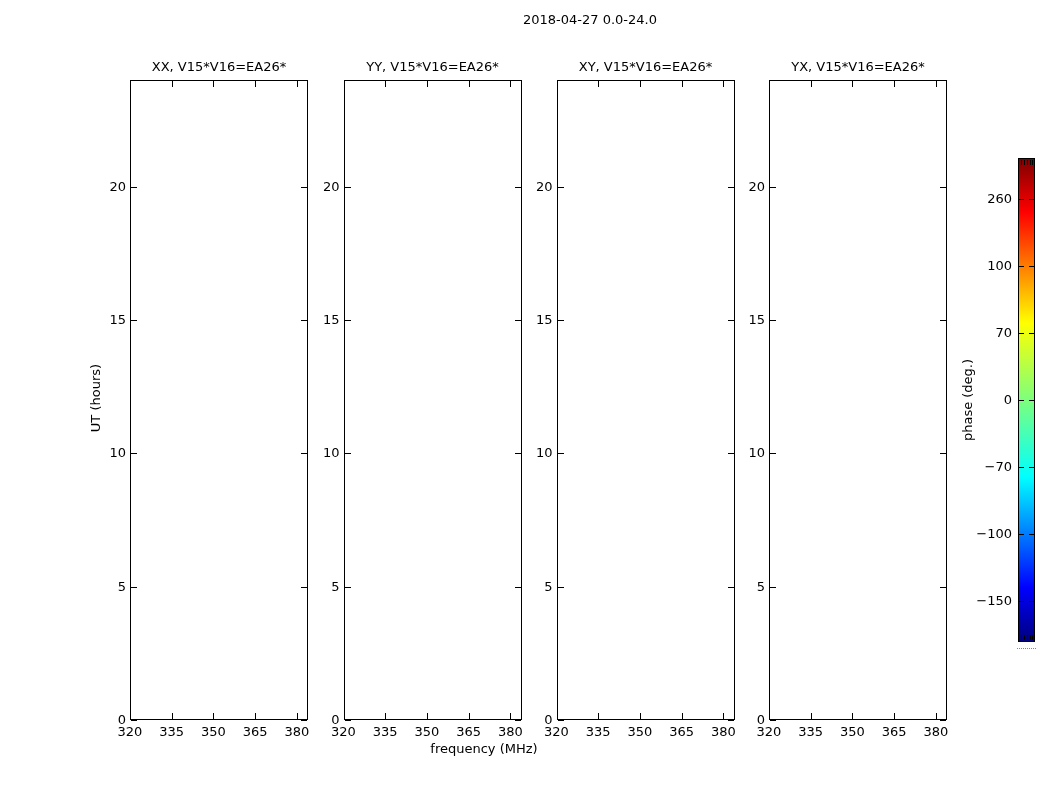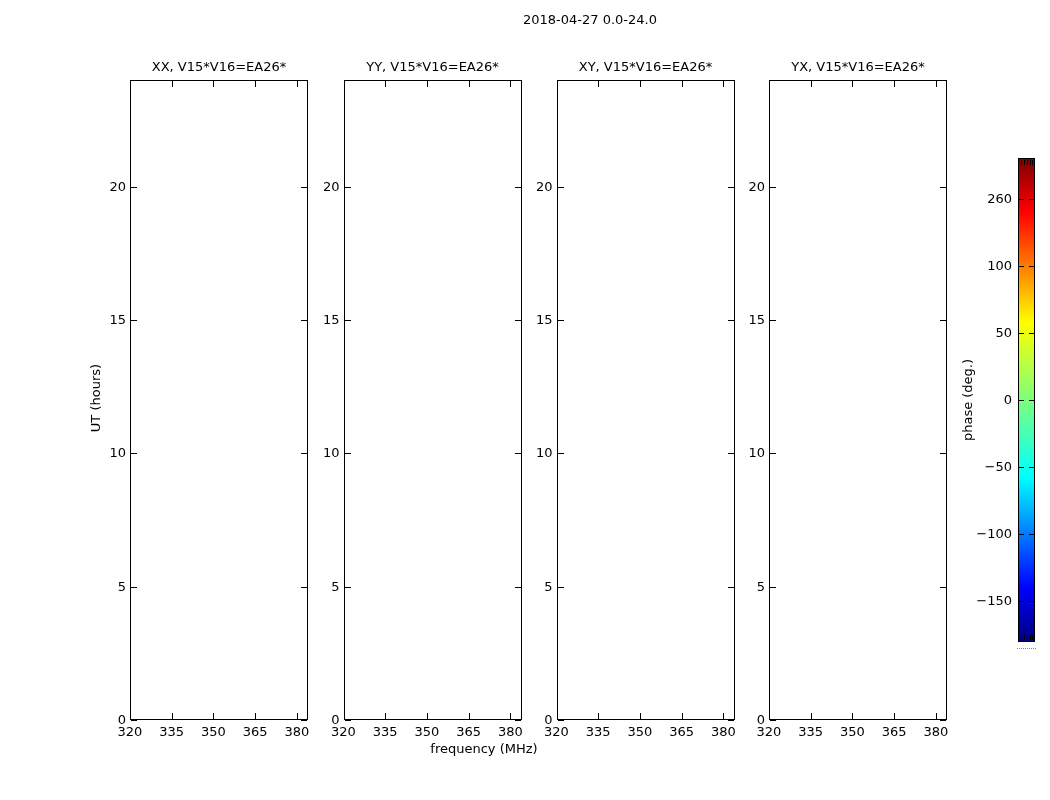--- a/index.html
+++ b/index.html
@@ -162,27 +162,27 @@
     <div class="cbar" id="cbar" style="left: 1018px; top: 158px; width: 15px; height: 482px; background: linear-gradient(to top, rgb(0, 0, 127) 0%, rgb(0, 0, 255) 11%, rgb(0, 255, 255) 34%, rgb(125, 255, 125) 50%, rgb(255, 255, 0) 66%, rgb(255, 0, 0) 89%, rgb(127, 0, 0) 100%);"></div>
     <div class="cblabel-rot">phase (deg.)</div>
   <div class="tick" style="left: 1019px; top: 199.2px; width: 5px; height: 1px;"></div>
       <div class="tick" style="left: 1029px; top: 199.2px; width: 5px; height: 1px;"></div>
       <div class="cb-label" style="left: 952px; top: 191.2px;">260</div>
       <div class="tick" style="left: 1019px; top: 266.1px; width: 5px; height: 1px;"></div>
       <div class="tick" style="left: 1029px; top: 266.1px; width: 5px; height: 1px;"></div>
       <div class="cb-label" style="left: 952px; top: 258.1px;">100</div>
       <div class="tick" style="left: 1019px; top: 333.1px; width: 5px; height: 1px;"></div>
       <div class="tick" style="left: 1029px; top: 333.1px; width: 5px; height: 1px;"></div>
-      <div class="cb-label" style="left: 952px; top: 325.1px;">50</div>
+      <div class="cb-label" style="left: 952px; top: 325.1px;">70</div>
       <div class="tick" style="left: 1019px; top: 400px; width: 5px; height: 1px;"></div>
       <div class="tick" style="left: 1029px; top: 400px; width: 5px; height: 1px;"></div>
       <div class="cb-label" style="left: 952px; top: 392px;">0</div>
       <div class="tick" style="left: 1019px; top: 466.9px; width: 5px; height: 1px;"></div>
       <div class="tick" style="left: 1029px; top: 466.9px; width: 5px; height: 1px;"></div>
-      <div class="cb-label" style="left: 952px; top: 458.9px;">−50</div>
+      <div class="cb-label" style="left: 952px; top: 458.9px;">−70</div>
       <div class="tick" style="left: 1019px; top: 533.9px; width: 5px; height: 1px;"></div>
       <div class="tick" style="left: 1029px; top: 533.9px; width: 5px; height: 1px;"></div>
       <div class="cb-label" style="left: 952px; top: 525.9px;">−100</div>
       <div class="tick" style="left: 1019px; top: 600.8px; width: 5px; height: 1px;"></div>
       <div class="tick" style="left: 1029px; top: 600.8px; width: 5px; height: 1px;"></div>
       <div class="cb-label" style="left: 952px; top: 592.8px;">−150</div>
       <div class="tick" style="left: 1021px; top: 160px; width: 1px; height: 5px;"></div>
       <div class="tick" style="left: 1021px; top: 635px; width: 1px; height: 5px;"></div>
       <div class="tick" style="left: 1024px; top: 160px; width: 1px; height: 5px;"></div>
       <div class="tick" style="left: 1024px; top: 635px; width: 1px; height: 5px;"></div>

